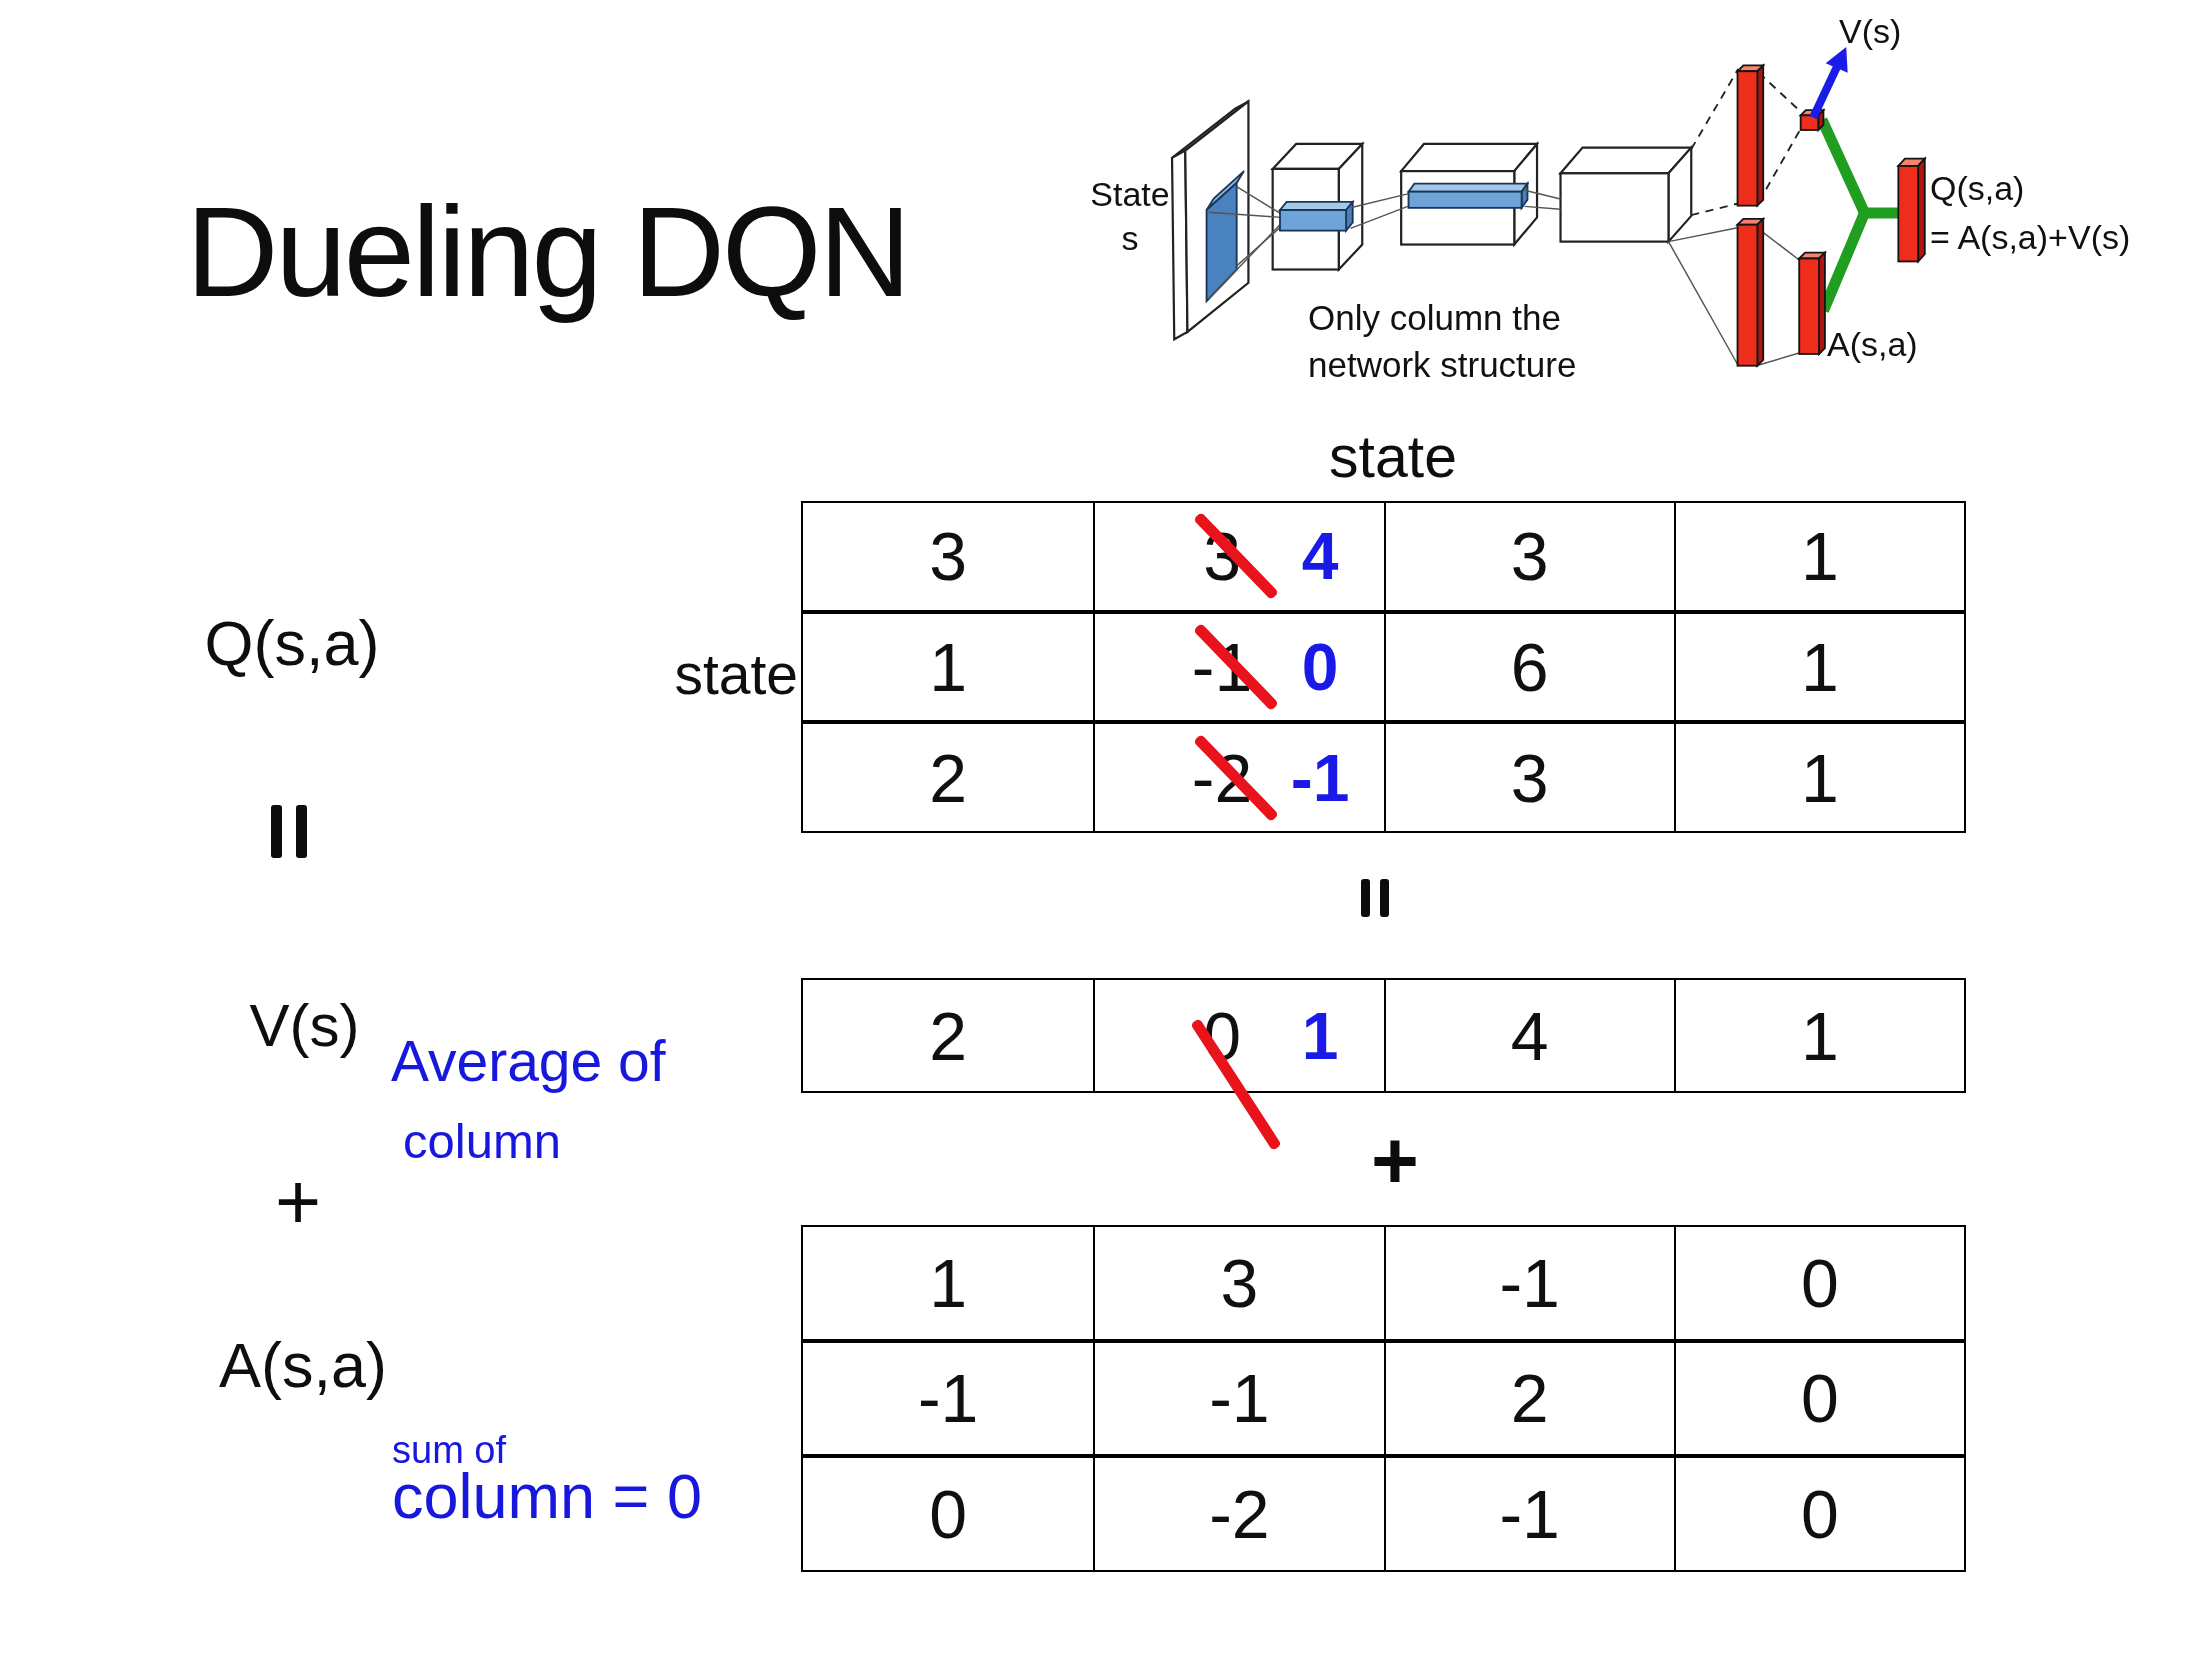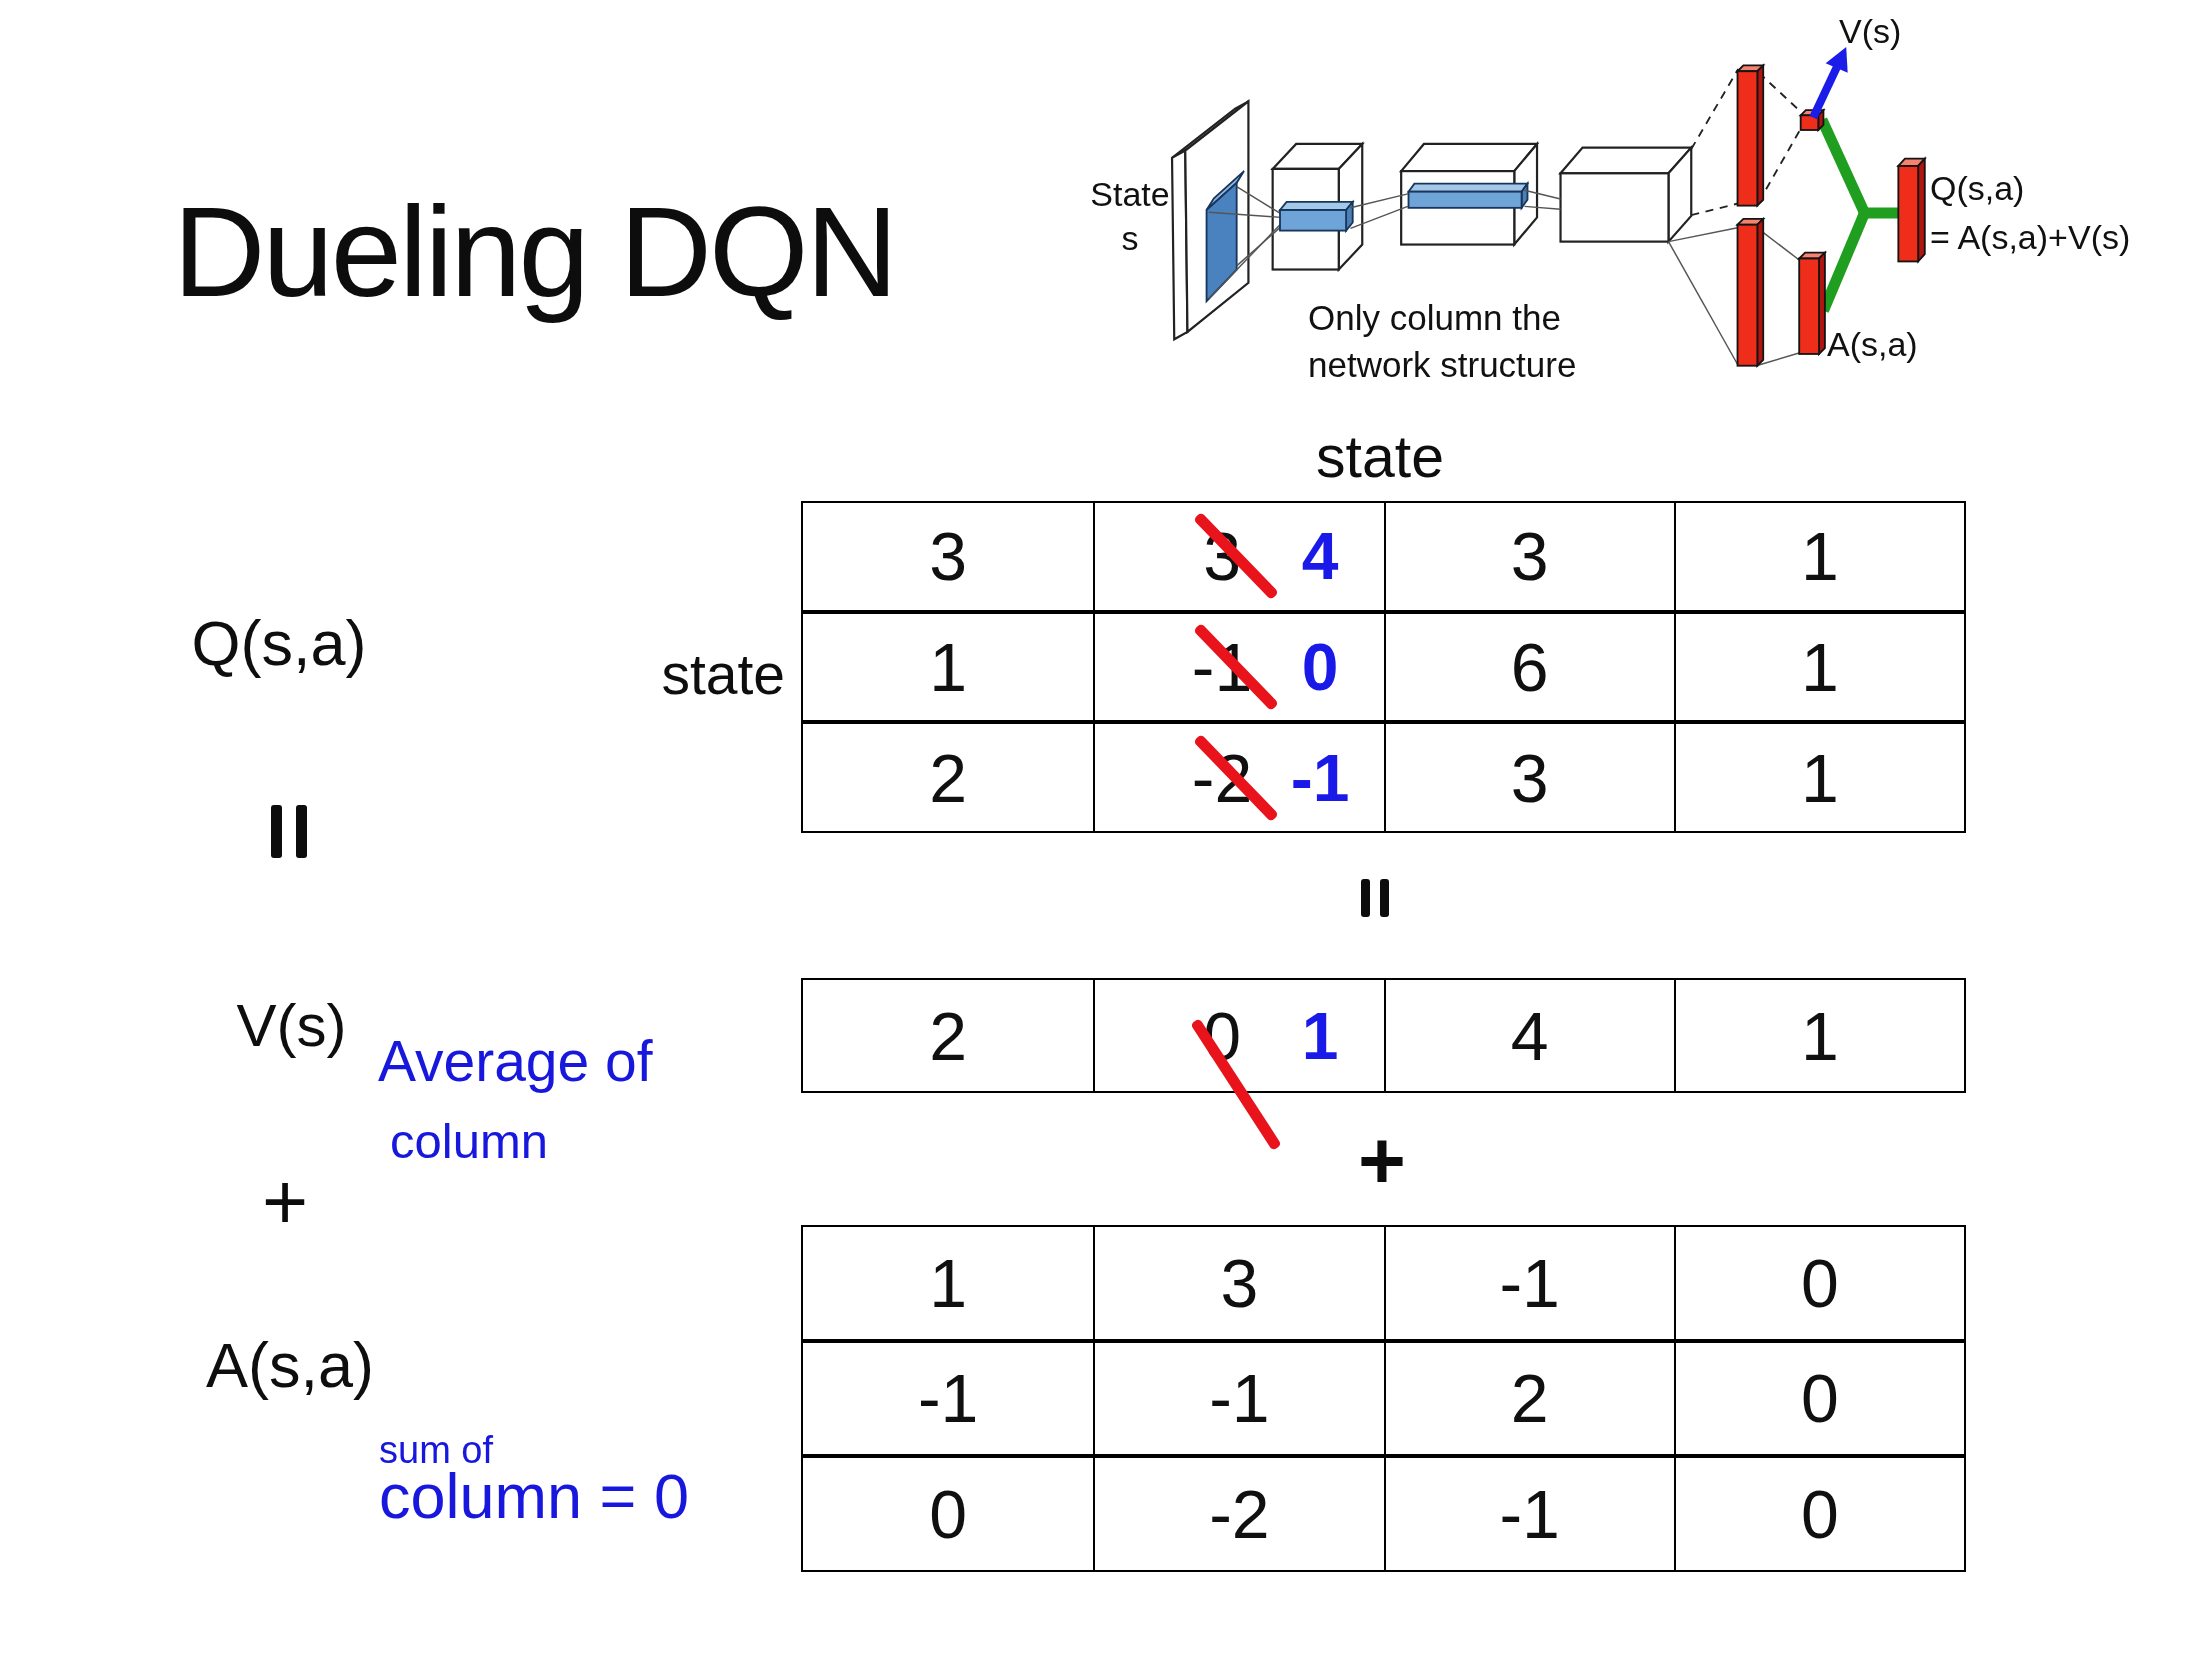--- a/index.html
+++ b/index.html
@@ -7,21 +7,21 @@
     position:relative;width:2205px;height:1654px;background:#ffffff;
     font-family:"Liberation Sans", sans-serif;color:#0e0e0e;overflow:hidden;
   }
   .abs{position:absolute;}
   
   #title{
     left:173px;top:178px;font-size:128px;letter-spacing:-2.9px;
     color:#0d0d0d;white-space:nowrap;font-weight:400;
   }
   
-  .lbl{white-space:nowrap;}
+  .lbl{white-space:nowrap;margin-left:13px;}
   .center{display:flex;align-items:center;justify-content:center;text-align:right;}
   .blue-note{color:#1717dd;font-weight:500;}
   
   .ntable{
     position:absolute;display:grid;grid-template-columns:repeat(4,1fr);
     border:2.9px solid #000;box-sizing:border-box;background:#fff;
   }
   .ntable .cell{
     position:relative;display:flex;align-items:center;justify-content:center;
     font-size:68px;color:#101010;

